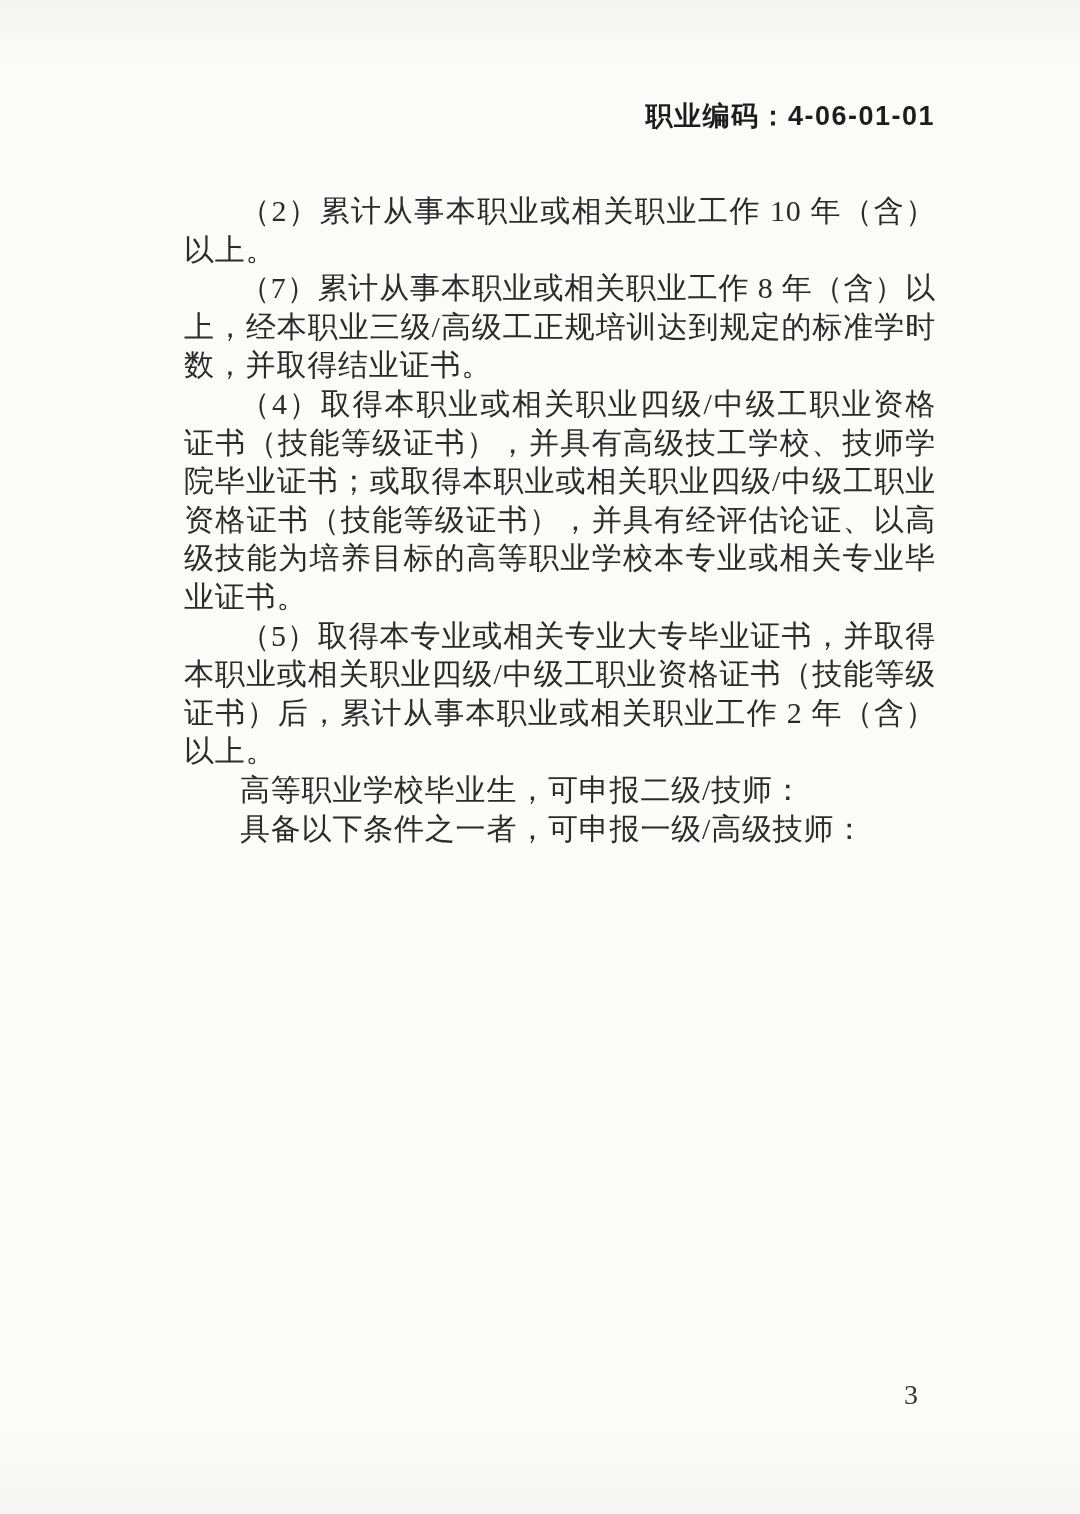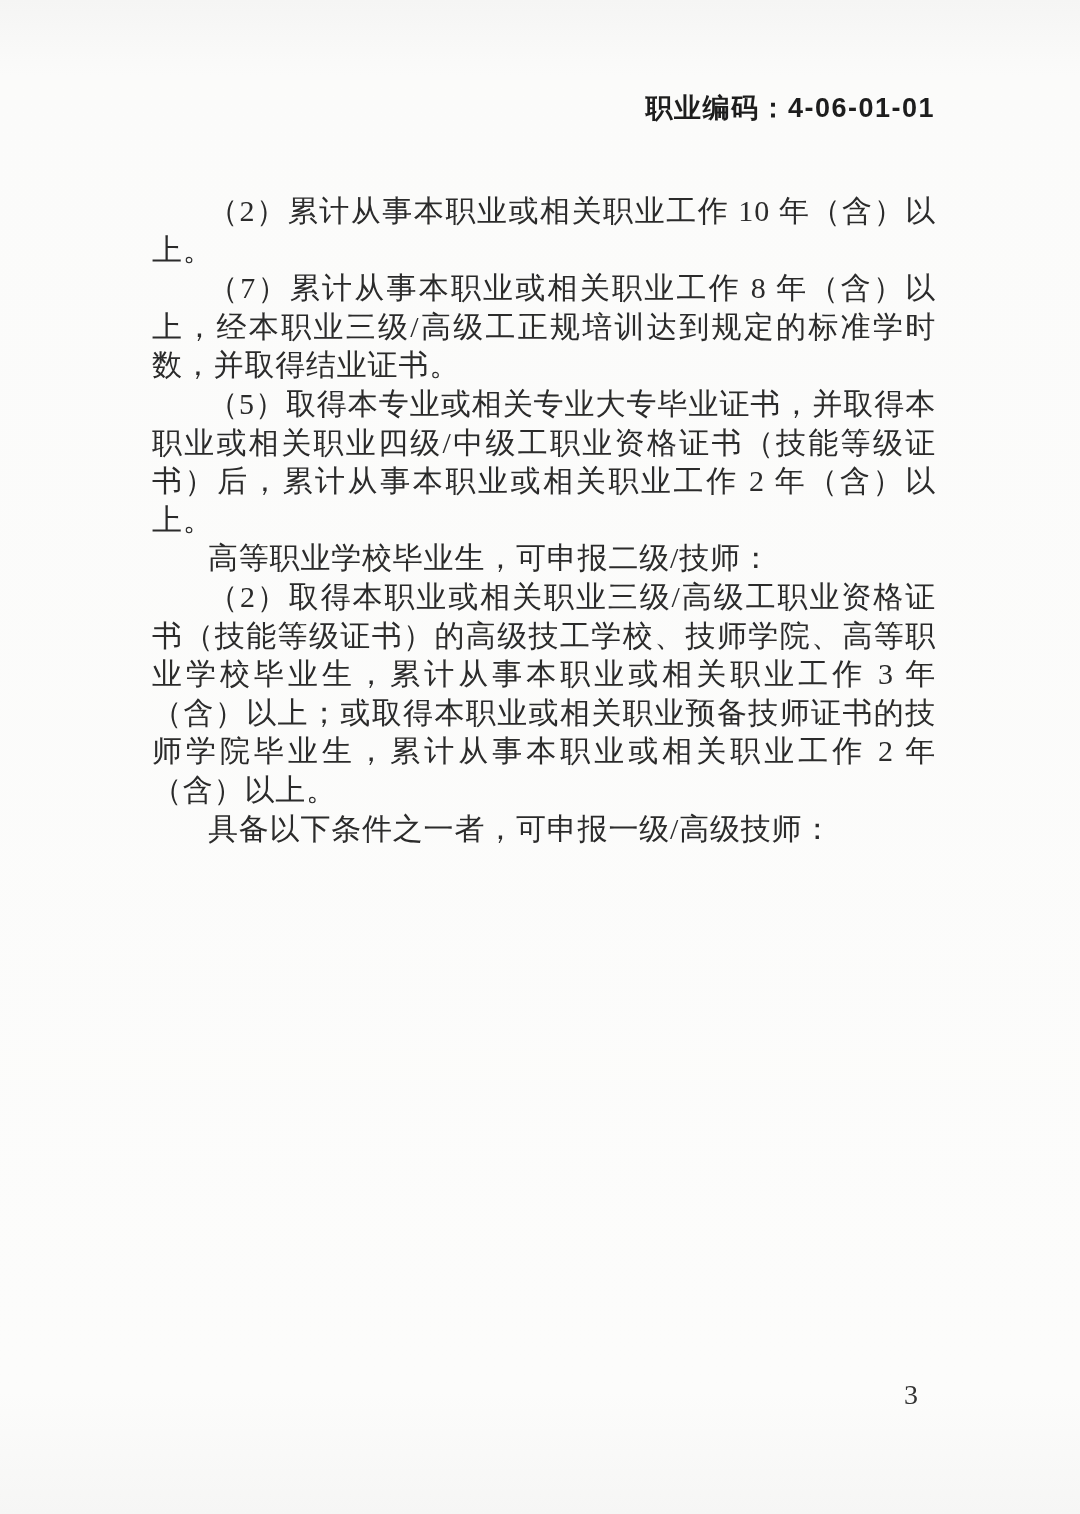--- a/index.html
+++ b/index.html
@@ -10,21 +10,21 @@
   .page {
     position: relative;
     width: 1080px;
     height: 1514px;
     background: linear-gradient(180deg, #f5f5f4 0%, #fbfbfa 5%, #fcfcfb 92%, #f6f6f5 100%);
     overflow: hidden;
     font-family: "Liberation Serif", "DejaVu Serif", serif;
   }
   .header-code {
     position: absolute;
-    top: 92px;
+    top: 100px;
     right: 145px;
     font-family: "Liberation Sans", "DejaVu Sans", sans-serif;
     font-weight: 700;
     font-size: 27px;
     line-height: 32px;
     letter-spacing: 1.5px;
     color: #1d1d1d;
     white-space: nowrap;
   }
   .body-text {
@@ -37,20 +37,21 @@
     letter-spacing: 0.8px;
     color: #2b2b2b;
     text-align: justify;
   }
   .para {
     margin: 0;
     padding: 0;
   }
   .para.ind {
     text-indent: 56px;
+    margin-left: 32px;
   }
   .page-number {
     position: absolute;
     left: 894px;
     top: 1379px;
     width: 34px;
     text-align: center;
     font-size: 28px;
     line-height: 32px;
     color: #333333;
@@ -59,21 +60,21 @@
 </head>
 <body>
 
 <div class="page">
 
   <div class="header-code">职业编码：4-06-01-01</div>
 
   <div class="body-text">
     <p class="para ind">（2）累计从事本职业或相关职业工作 10 年（含）以上。</p>
     <p class="para ind">（7）累计从事本职业或相关职业工作 8 年（含）以上，经本职业三级/高级工正规培训达到规定的标准学时数，并取得结业证书。</p>
+    <p class="para ind">（4）取得本职业或相关职业四级/中级工职业资格证书（技能等级证书），并具有高级技工学校、技师学院毕业证书；或取得本职业或相关职业四级/中级工职业资格证书（技能等级证书），并具有经评估论证、以高级技能为培养目标的高等职业学校本专业或相关专业毕业证书。</p>
     <p class="para ind">（5）取得本专业或相关专业大专毕业证书，并取得本职业或相关职业四级/中级工职业资格证书（技能等级证书）后，累计从事本职业或相关职业工作 2 年（含）以上。</p>
     <p class="para ind">高等职业学校毕业生，可申报二级/技师：</p>
-    <p class="para ind">（2）取得本职业或相关职业三级/高级工职业资格证书（技能等级证书）的高级技工学校、技师学院、高等职业学校毕业生，累计从事本职业或相关职业工作 3 年（含）以上；或取得本职业或相关职业预备技师证书的技师学院毕业生，累计从事本职业或相关职业工作 2 年（含）以上。</p>
     <p class="para ind">具备以下条件之一者，可申报一级/高级技师：</p>
   </div>
 
   <div class="page-number">3</div>
 
 </div>
 
 </body></html>

